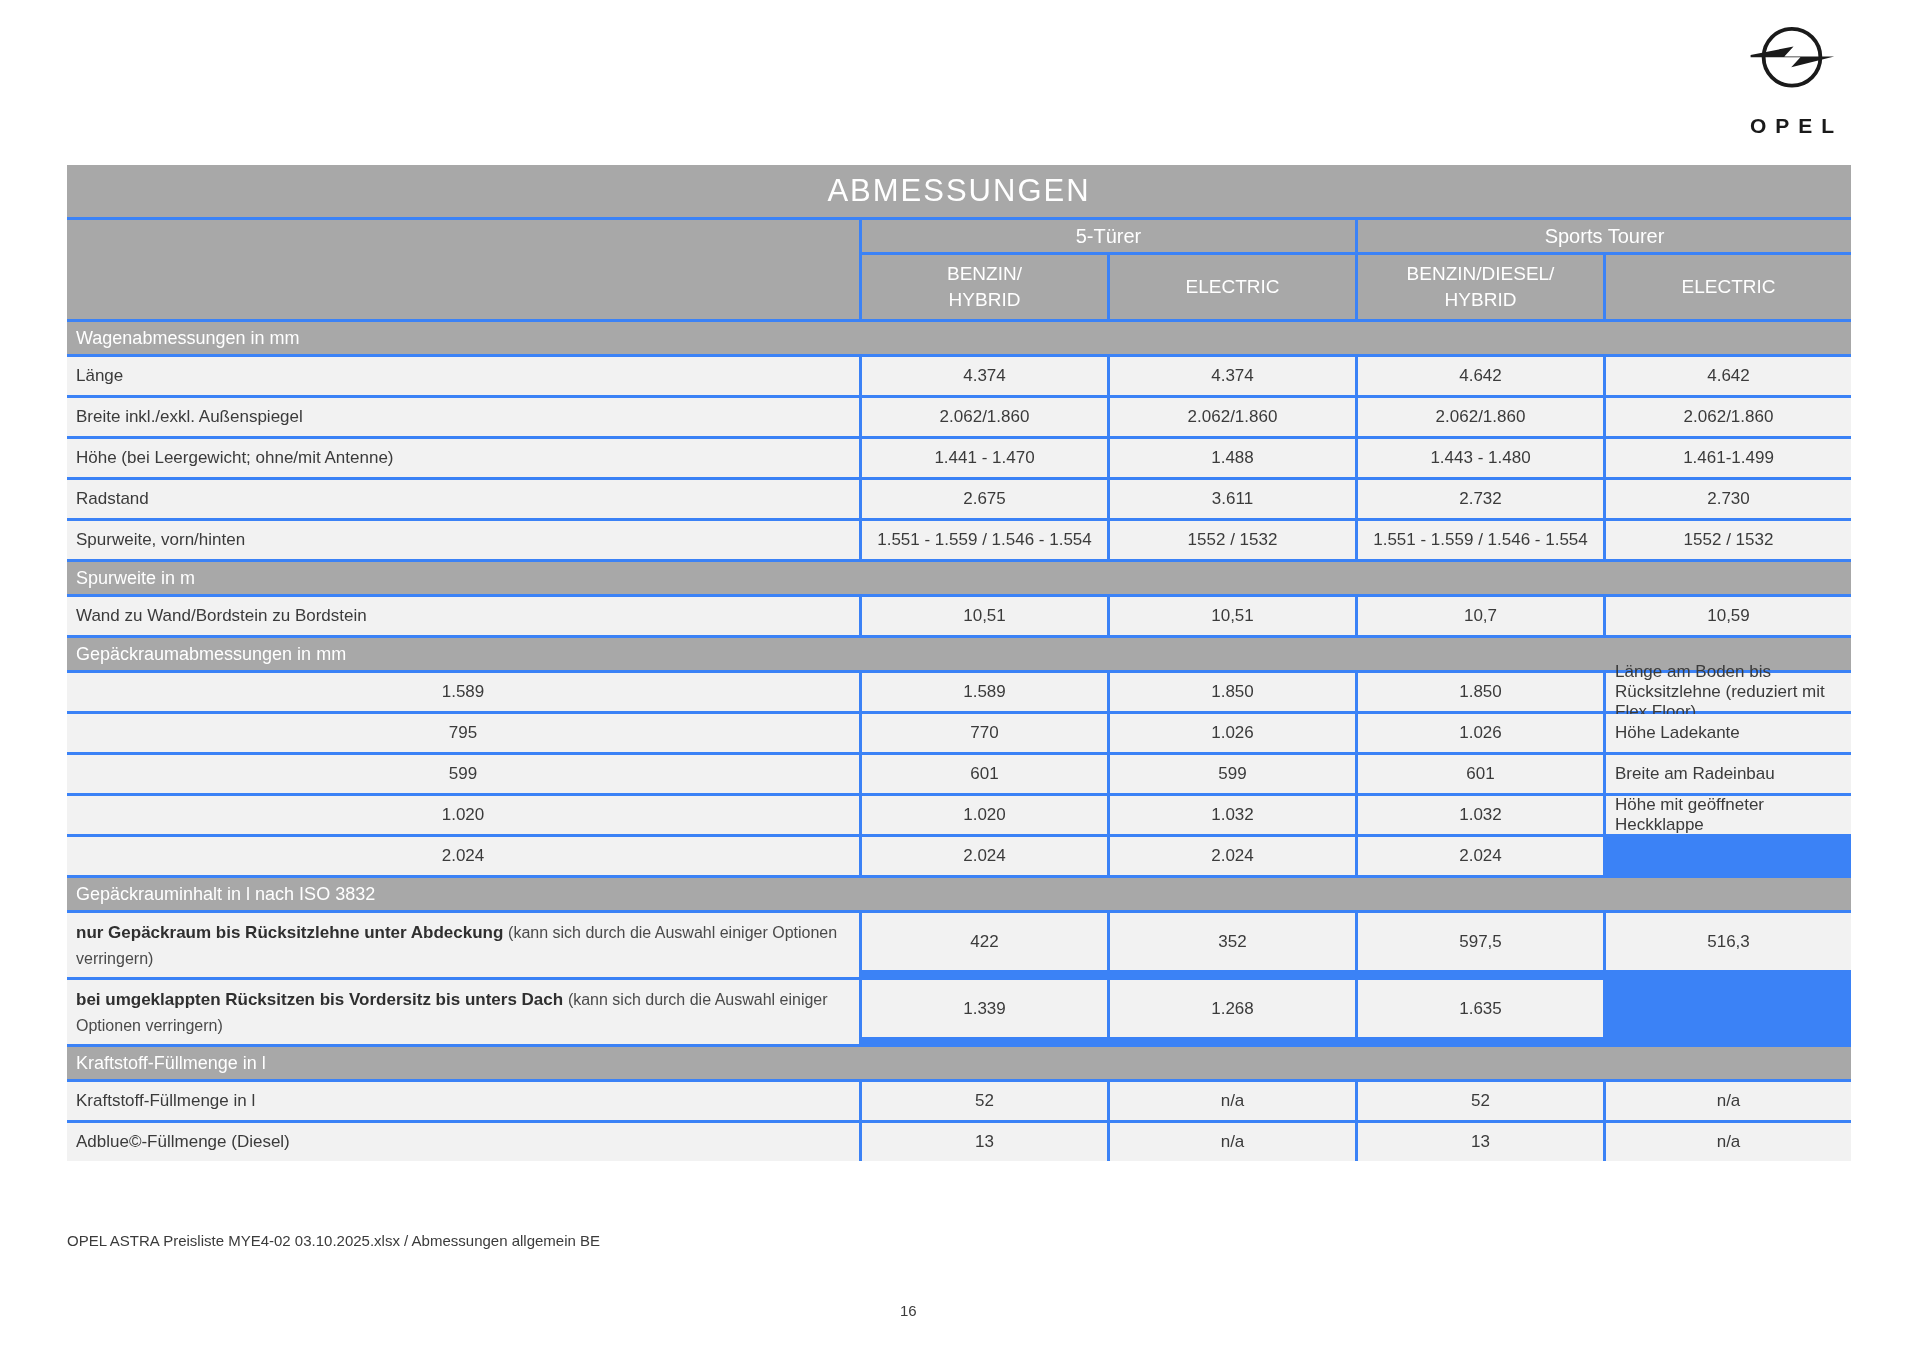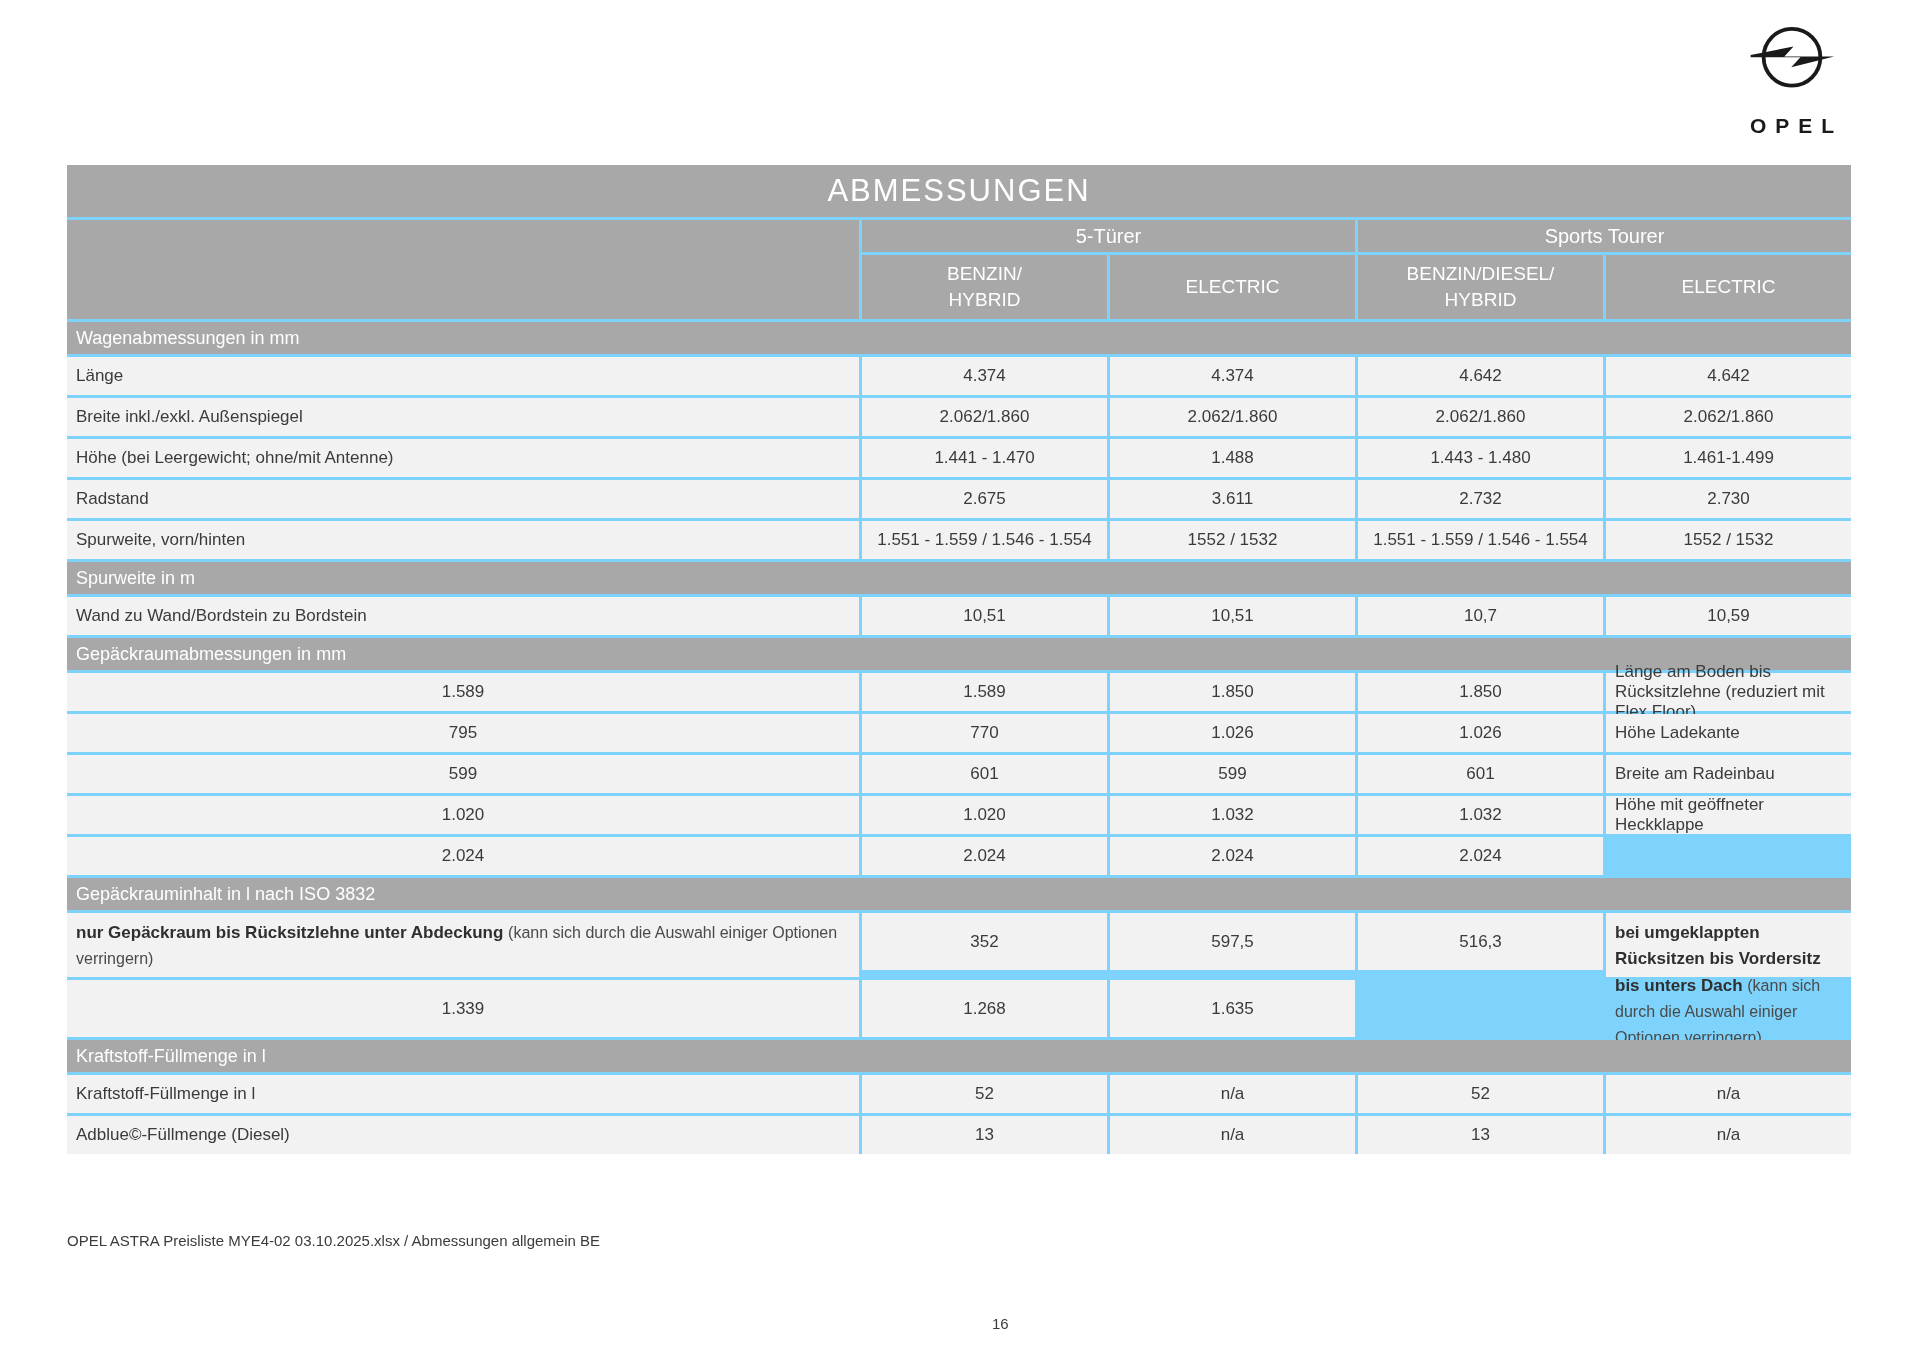--- a/index.html
+++ b/index.html
@@ -21,21 +21,21 @@
     font-size:21px;font-weight:bold;color:#1a1a1a;
     letter-spacing:9px;padding-left:9px;
   }
   
   .dim-table{
     position:absolute;top:165px;left:67px;
     width:1784px;
     display:grid;
     grid-template-columns:792px 245px 245px 245px 245px;
     gap:3px;
-    background:#7dd3fc;
+    background:#3b82f6;
   }
   .cell{display:flex;align-items:center;}
   .hdr{background:#a8a8a8;color:#ffffff;justify-content:center;text-align:center;}
   .title-bar{grid-column:1 / -1;height:52px;font-size:31px;letter-spacing:2px;}
   .corner{grid-row:span 2;background:#a8a8a8;}
   .group-hdr{height:32px;font-size:20px;}
   .span2{grid-column:span 2;}
   .col-hdr{height:64px;font-size:19px;flex-direction:column;line-height:1.35;}
   .section-bar{
     grid-column:1 / -1;height:32px;
@@ -49,22 +49,22 @@
   .h57{height:57px;}
   .tall-label{display:block;padding-top:7px;line-height:1.55;}
   .tall-label .main{font-weight:bold;color:#2f2f2f;}
   .tall-label .note{font-weight:normal;color:#4a4a4a;font-size:16px;}
   
   .footer-doc{
     position:absolute;top:1232px;left:67px;
     font-size:15px;color:#3b3b3b;
   }
   .footer-page{
-    position:absolute;top:1302px;left:992px;
-    font-size:15px;color:#3b3b3b;margin-top:13px;
+    position:absolute;top:1302px;left:900px;
+    font-size:15px;color:#3b3b3b;
   }
 </style>
 </head>
 <body>
 
 <div class="logo">
   <span>
     <svg width="92" height="92" viewBox="0 0 120 120" aria-hidden="true">
       <circle cx="60" cy="46" r="37" fill="none" stroke="#1a1a1a" stroke-width="5"></circle>
       <path d="M6,43 L62,32 L50,45 L115,45 L59,59 L71,46 L6,46 Z" fill="#1a1a1a"></path>
@@ -166,20 +166,21 @@
   <div class="cell val h38">2.024</div>
   <div class="cell val h38">2.024</div>
   <div class="cell val h38">2.024</div>
 
   <div class="section-bar">Gepäckrauminhalt in l nach ISO 3832</div>
 
   <div class="cell label h57 tall-label">
     <span class="main">nur Gepäckraum bis Rücksitzlehne unter Abdeckung</span> 
     <span class="note">(kann sich durch die Auswahl einiger Optionen verringern)</span>
   </div>
+  <div class="cell val h57">422</div>
   <div class="cell val h57">352</div>
   <div class="cell val h57">597,5</div>
   <div class="cell val h57">516,3</div>
 
   <div class="cell label h57 tall-label">
     <span class="main">bei umgeklappten Rücksitzen bis Vordersitz bis unters Dach</span> 
     <span class="note">(kann sich durch die Auswahl einiger Optionen verringern)</span>
   </div>
   <div class="cell val h57">1.339</div>
   <div class="cell val h57">1.268</div>

